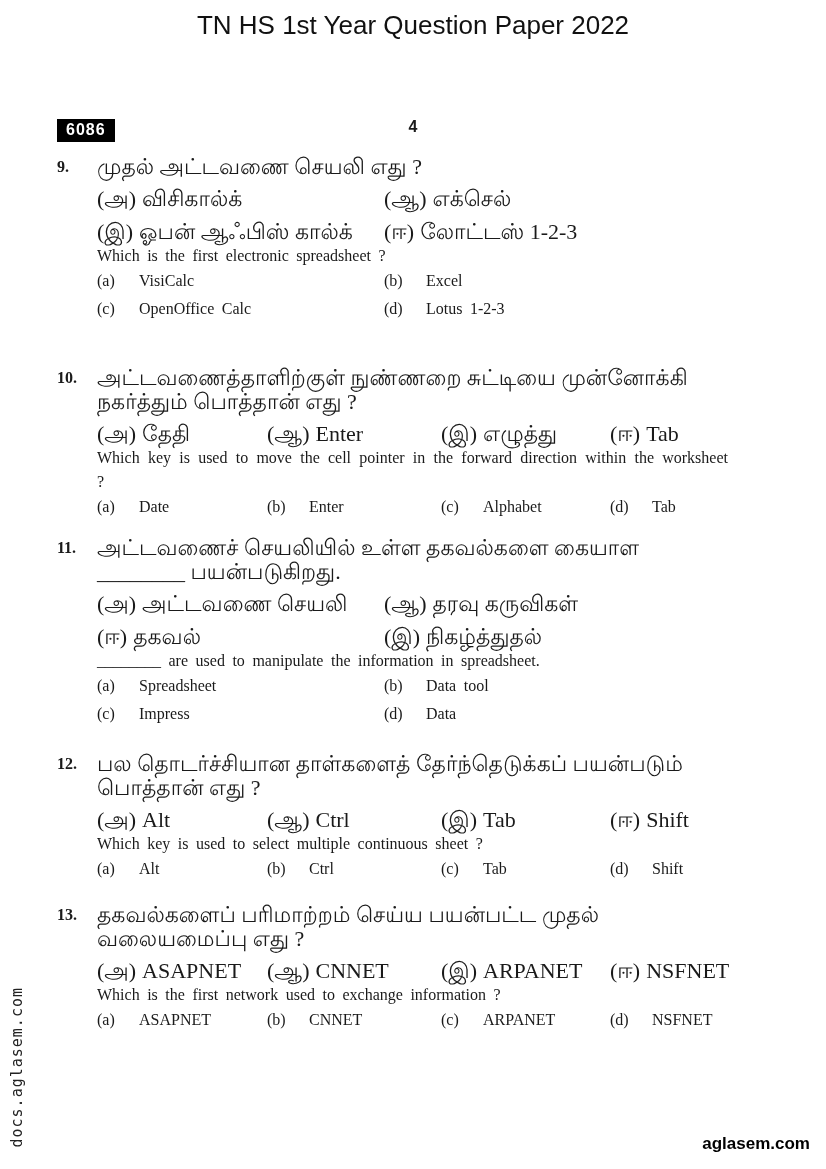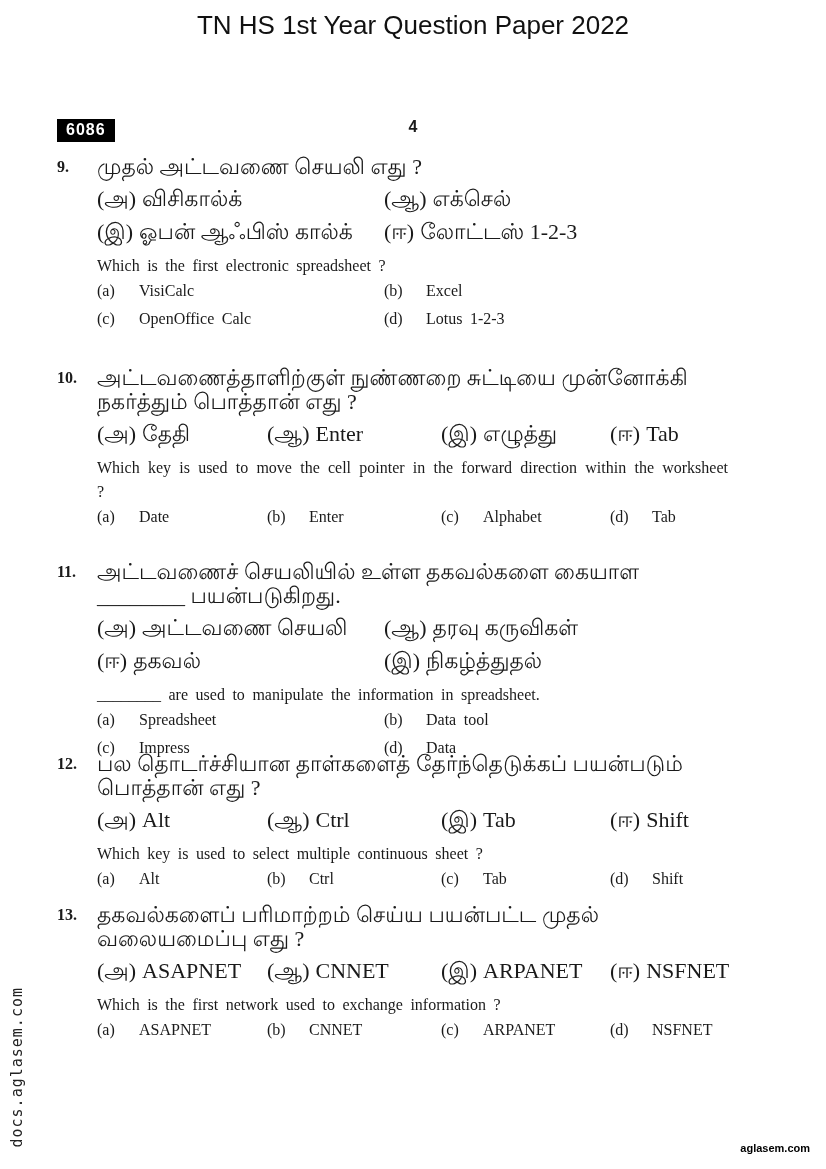--- a/index.html
+++ b/index.html
@@ -32,33 +32,33 @@
     text-align:center;
     font-family:"Liberation Sans","DejaVu Sans",sans-serif;
     font-weight:bold;font-size:16px;
   }
   .question{
     position:absolute;left:57px;width:711px;
     font-size:16px;line-height:24px;
   }
   #q9{top:155px;}
   #q10{top:366px;}
-  #q11{top:560px;}
+  #q11{top:536px;}
   #q12{top:752px;}
   #q13{top:903px;}
   .qhead{display:flex;}
   .qnum{
     width:40px;flex:0 0 40px;
     font-weight:bold;
   }
   .qtext{flex:1;max-width:631px;}
   .tamil{font-size:22px;}
   .eng{word-spacing:0.22em;}
   .eng-q{
-    margin-left:40px;margin-top:10px;
+    margin-left:40px;margin-top:0;
     width:631px;text-align:justify;
   }
   .opt-row{
     display:grid;margin-left:40px;margin-top:8px;gap:14px;
   }
   .opt-row + .opt-row{margin-top:9px;}
   .opt-row.eng{margin-top:1px;line-height:23px;}
   .opt-row.eng + .opt-row.eng{margin-top:5px;}
   .cols2{grid-template-columns:273px auto;}
   .cols4{grid-template-columns:156px 160px 155px auto;}
@@ -70,21 +70,21 @@
     position:absolute;left:8px;bottom:22px;
     writing-mode:vertical-rl;
     transform:rotate(180deg);
     font-family:"DejaVu Sans Mono","Liberation Mono",monospace;
     font-size:15px;color:#222;
     letter-spacing:1px;
   }
   .brand{
     position:absolute;right:16px;bottom:15px;
     font-family:"Liberation Sans","DejaVu Sans",sans-serif;
-    font-weight:bold;font-size:11px;color:#000;
+    font-weight:bold;font-size:17px;color:#000;
   }
 </style>
 </head>
 <body>
 
 <div class="page">
 
   <div class="doc-title">TN HS 1st Year Question Paper 2022</div>
 
   <div class="code-badge">6086</div>

